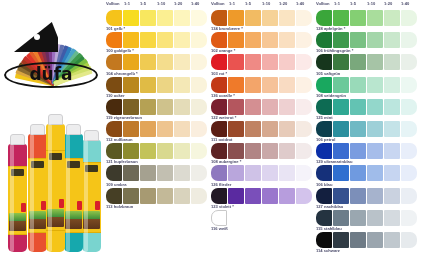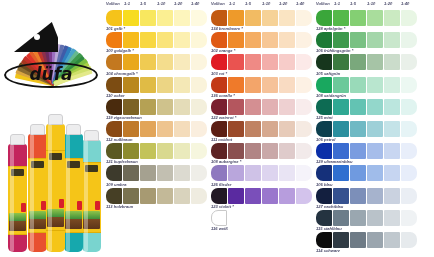--- a/index.html
+++ b/index.html
@@ -1,21 +1,21 @@
 <!DOCTYPE html>
 <html><head>
 <meta charset="utf-8">
 <style>
   html,body{margin:0;padding:0;}
   body{
     width:434px;height:257px;overflow:hidden;
     background:#ffffff;
     font-family:"Liberation Sans", sans-serif;
   }
-  #root{position:relative;width:434px;height:257px;font-style:italic;}
+  #root{position:relative;width:434px;height:257px;}
 
   
   #brand{position:absolute;left:0;top:0;width:104px;height:257px;background:#fff;}
 
   .fan{position:absolute;left:8px;top:4px;width:92px;height:58px;}
   .fan-blades{position:absolute;left:0;top:0;width:92px;height:46px;}
   .blade{position:absolute;left:44px;top:40px;width:4px;height:40px;transform-origin:50% 100%;border-radius:1px;}
   .fan-body{position:absolute;left:6px;top:18px;width:44px;height:30px;
      background:#111;clip-path:polygon(0% 100%, 86% 0%, 100% 52%, 100% 100%);}
   .fan-hole{position:absolute;left:26px;top:30px;width:6px;height:6px;border-radius:50%;background:#fff;}

